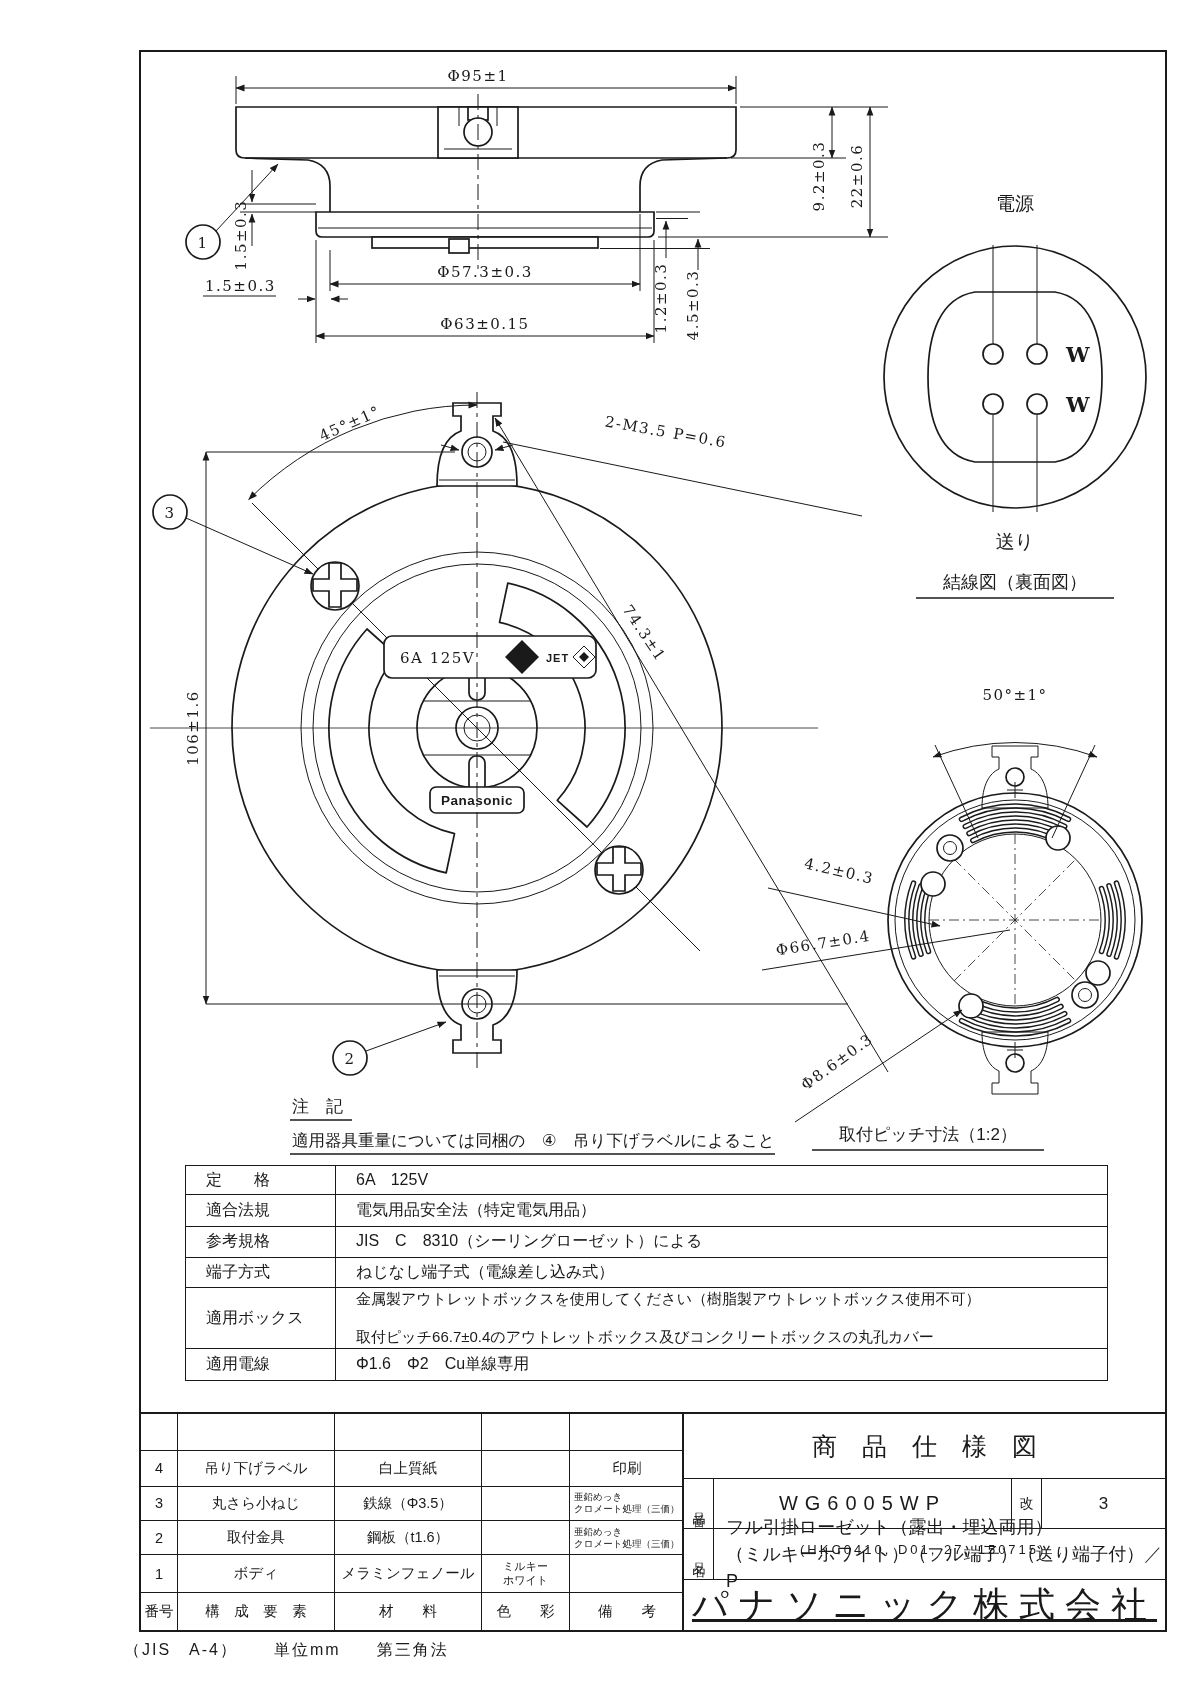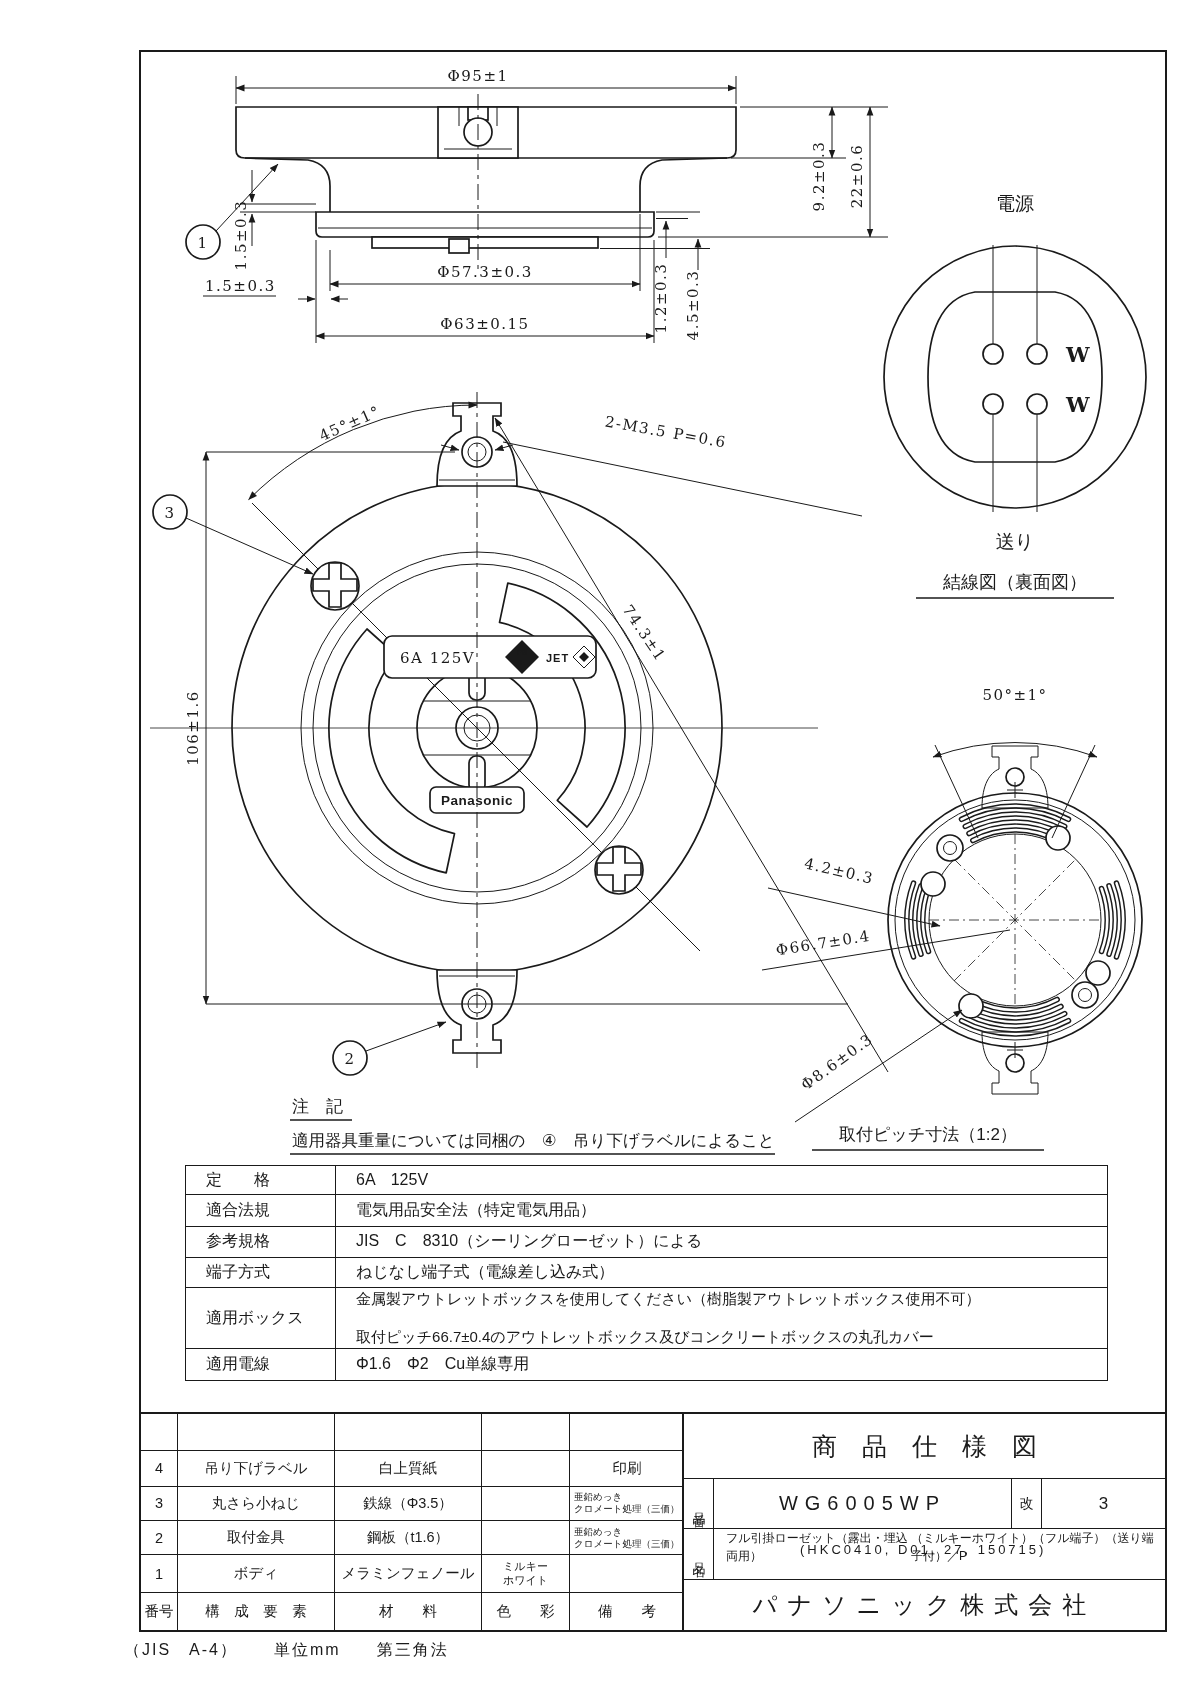--- a/index.html
+++ b/index.html
@@ -48,23 +48,23 @@
   .tbr-r2{height:50px;border-bottom:1.6px solid #1a1a1a;box-sizing:border-box;display:flex;}
   .vlab{width:30px;border-right:1.2px solid #1a1a1a;box-sizing:border-box;writing-mode:vertical-rl;
         text-orientation:upright;display:flex;align-items:center;justify-content:center;
         font-size:13px;letter-spacing:2px;flex-shrink:0;}
   .pn{width:298px;border-right:1.2px solid #1a1a1a;box-sizing:border-box;display:flex;align-items:center;
       justify-content:center;font-size:20px;letter-spacing:7px;flex-shrink:0;}
   .rev{width:30px;border-right:1.2px solid #1a1a1a;box-sizing:border-box;display:flex;align-items:center;
        justify-content:center;font-size:14px;flex-shrink:0;}
   .revv{flex:1;display:flex;align-items:center;justify-content:center;font-size:17px;}
   .tbr-r3{height:51px;border-bottom:1.6px solid #1a1a1a;box-sizing:border-box;display:flex;}
-  .pname{flex:1;display:flex;flex-direction:row;justify-content:flex-start;padding-left:12px;
-         font-size:12px;line-height:1.5;}
-  .company{flex:1;display:flex;align-items:center;justify-content:center;font-size:24px;letter-spacing:10px;}
+  .pname{flex:1;display:flex;flex-direction:column;justify-content:center;padding-left:12px;
+         font-size:18px;line-height:1.5;}
+  .company{flex:1;display:flex;align-items:center;justify-content:center;font-size:36px;letter-spacing:10px;text-decoration:underline;}
   .f-left{position:absolute;left:124px;top:1640px;font-size:16px;letter-spacing:2px;}
   .f-right{position:absolute;left:800px;top:1542px;font-size:13px;letter-spacing:3px;}
 </style>
 </head>
 <body>
 
 <div class="page">
   <div class="frame"></div>
 
   <svg width="1196" height="1690" viewBox="0 0 1196 1690">

